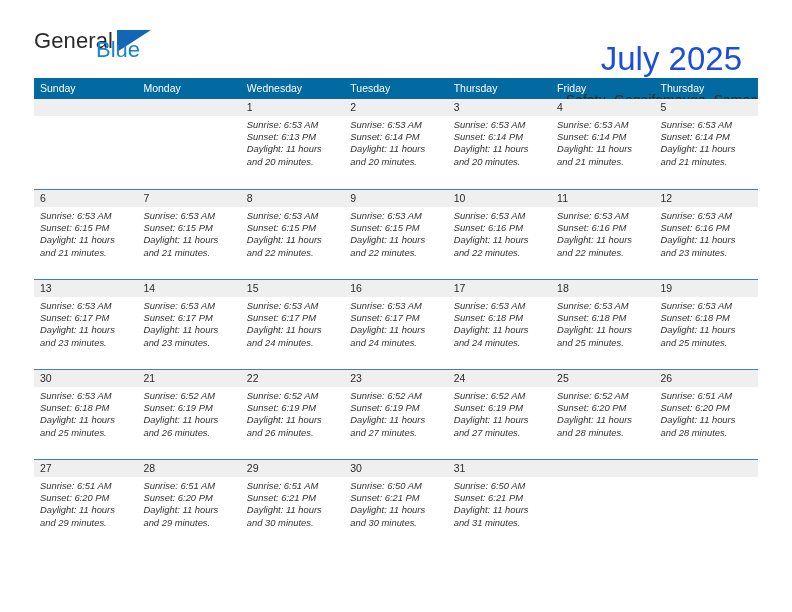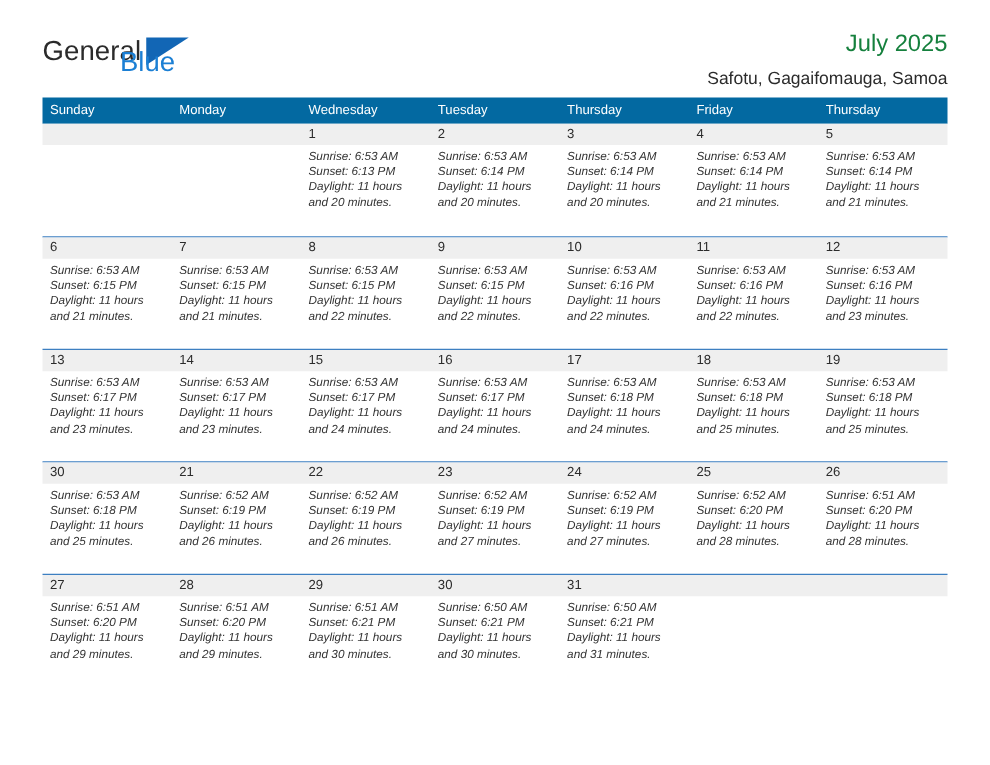--- a/index.html
+++ b/index.html
@@ -63,24 +63,24 @@
     font-size: 22px;
     color: #1b7fd4;
     line-height: 1;
     text-align: center;
   }
   .title-block {
     text-align: right;
     flex: 1 1 auto;
   }
   .cal-title {
-    font-size: 19px;
-    color: #15803d;
+    font-size: 33px;
+    color: #1d4ed8;
     line-height: 1.05;
-    margin: 0;
+    margin: 16px;
     font-weight: normal;
   }
   .cal-subtitle {
     font-size: 14px;
     color: #2b2b2b;
     margin: 9px 0 0 0;
     line-height: 1.1;
     font-weight: normal;
   }
 

